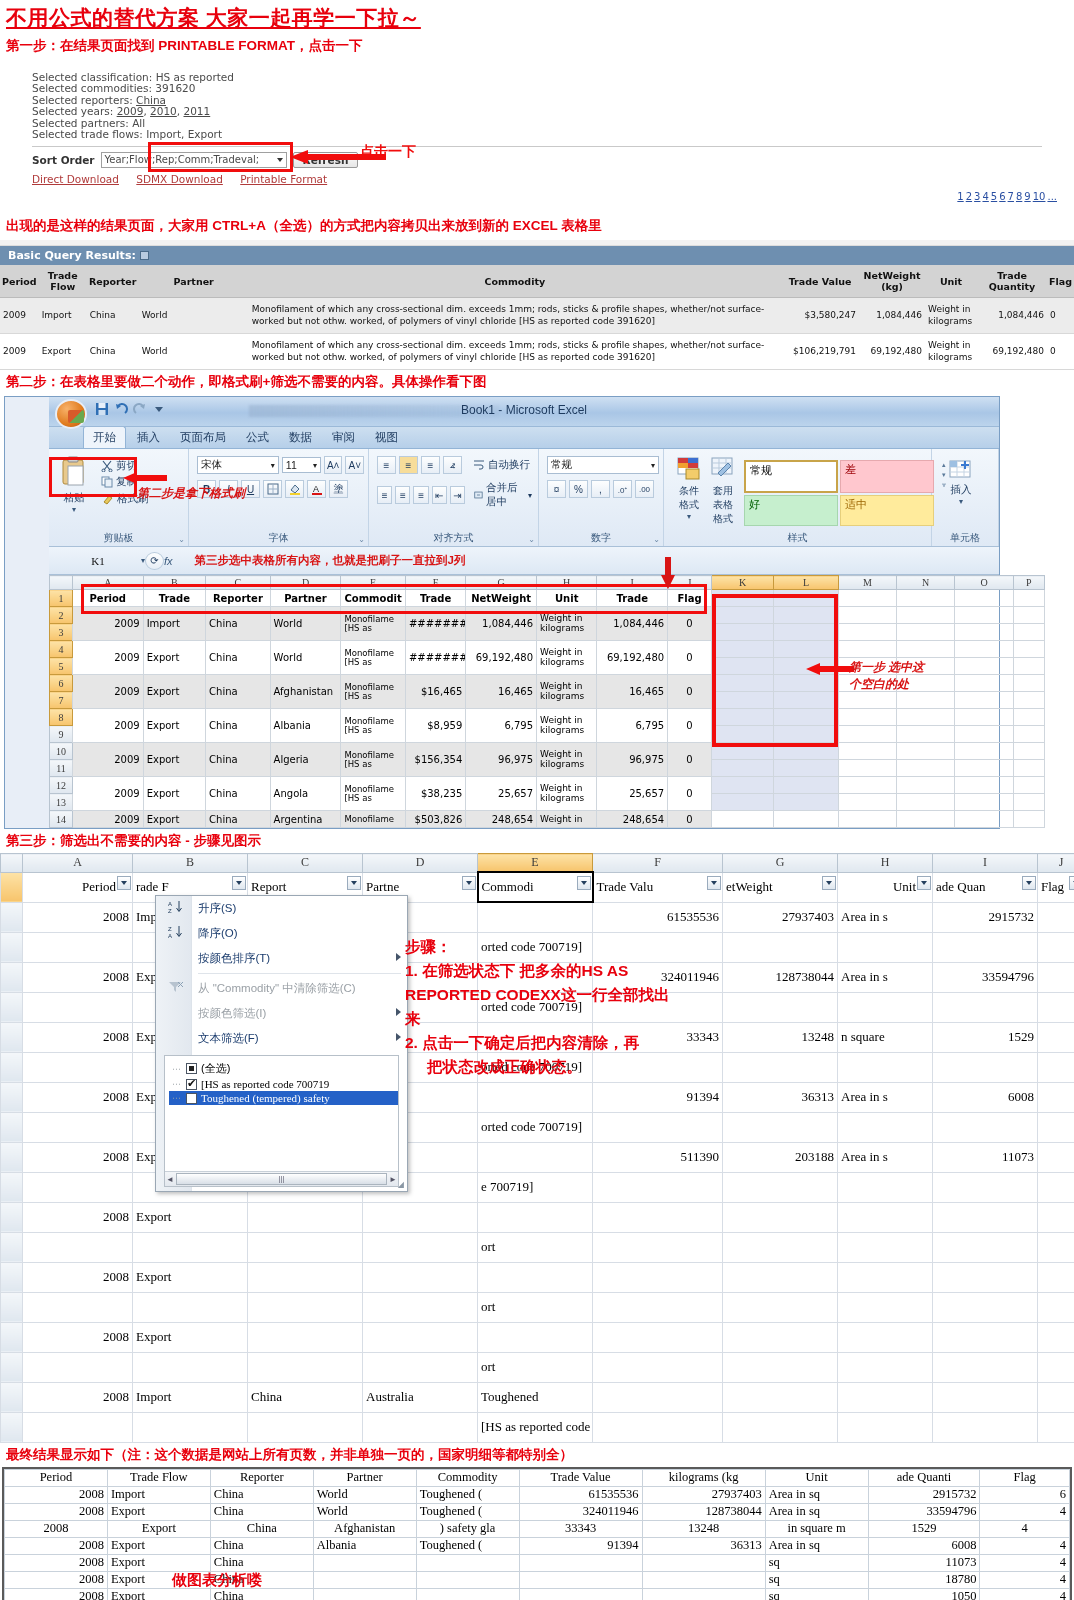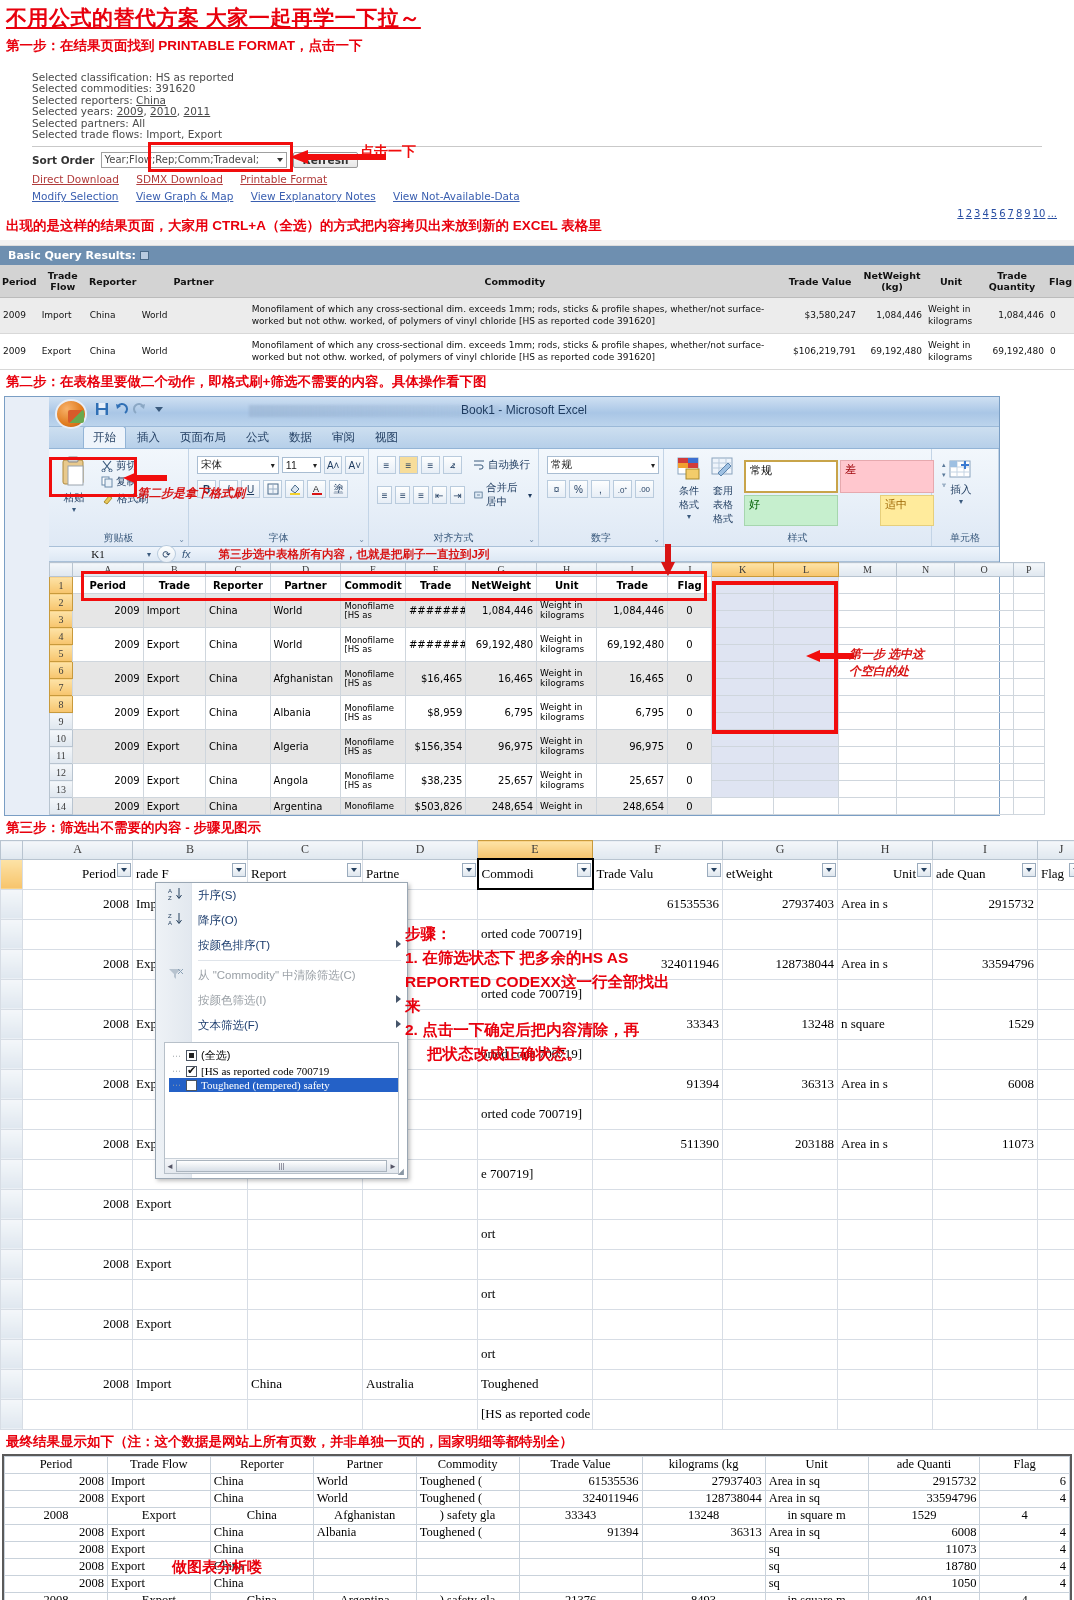--- a/index.html
+++ b/index.html
@@ -196,22 +196,22 @@
   #fmtpainter-arrow { position:absolute; left:118px; top:75px; width:44px;height:12px; z-index:6; }
   #step2-note {
     position:absolute; left:132px; top:88px; color:#d81414; font-size:12px;
     font-family:"Liberation Serif", serif; font-style:italic; font-weight:bold; z-index:6;
   }
   
   .stylecell { font-size:11px; padding:1px 4px; border:1px solid #c8b89a; }
 
   
   #formula-bar {
-    height:15px; background:linear-gradient(#eef4fb,#dde8f4);
-    border-bottom:1px solid #a9c0d8; display:flex; align-items:center; gap:6px; padding-left:6px;
+    height:28px; background:linear-gradient(#eef4fb,#dde8f4);
+    border-bottom:1px solid #a9c0d8; display:flex; align-items:center; padding-left:6px;
     position:relative;
   }
   #namebox { width:86px; text-align:center; font-size:11px; color:#111; font-family:"Liberation Serif",serif; }
   #fbar-note { color:#d81414; font-size:11.5px; font-weight:bold; margin-left:22px; }
 
   
   #sheet1 { position:relative; background:#fff; }
   table.grid { border-collapse:collapse; table-layout:fixed; font-family:"DejaVu Sans", sans-serif; }
   table.grid th.colh {
     background:linear-gradient(#f4f7fa,#dfe7ef); border:1px solid #b8c4d0;
@@ -338,26 +338,20 @@
       <span>Year;Flow;Rep;Comm;Tradeval;</span>
       <span class="caret"></span>
     </span>
     <span id="refresh-btn">Refresh</span>
   </div>
 
   <div id="links-row1">
     <a class="cmlink" href="#">Direct Download</a>
     <a class="cmlink" href="#">SDMX Download</a>
     <a class="cmlink" href="#">Printable Format</a>
-  </div>
-  <div id="links-row2">
-    <a class="cmlink blue" href="#">Modify Selection</a>
-    <a class="cmlink blue" href="#">View Graph &amp; Map</a>
-    <a class="cmlink blue" href="#">View Explanatory Notes</a>
-    <a class="cmlink blue" href="#">View Not-Available-Data</a>
   </div>
   <div id="pager">
     <span>1</span><span>2</span><span>3</span><span>4</span><span>5</span><span>6</span><span>7</span><span>8</span><span>9</span><span>10</span><span>...</span>
   </div>
 
   <div id="printable-callout"></div>
   <svg id="callout-arrow" viewBox="0 0 96 14">
     <polygon points="0,7 18,0 18,4 96,4 96,10 18,10 18,14" fill="#f10d0d"></polygon>
   </svg>
   <div id="click-note">点击一下</div>
@@ -618,21 +612,21 @@
             <rect x="2" y="1" width="20" height="16" fill="#eef4fb" stroke="#8aa3bd"></rect>
             <path d="M2 6 H22 M2 11 H22 M9 1 V17 M16 1 V17" stroke="#b9cbdd"></path>
             <path d="M8 16 L18 6 L21 9 L11 19 Z" fill="#9ec0e2" stroke="#5b84ad"></path>
           </svg>
           <div style="font-size:10px;color:#1d3a5e">套用表格格式</div>
         </div>
         <div style="display:grid; grid-template-columns:94px 94px; grid-gap:2px; padding-top:3px;">
           <div class="stylecell" style="background:#fff; border:2px solid #c8a44a;">常规</div>
           <div class="stylecell" style="background:#ffc7ce; color:#9c0006; border-color:#e6a9ae;">差</div>
           <div class="stylecell" style="background:#c6efce; color:#006100; border-color:#a6d6ae;">好</div>
-          <div class="stylecell" style="background:#ffeb9c; color:#9c6500; border-color:#e6cf7c;margin-left:40px;">适中</div>
+          <div class="stylecell" style="background:#ffeb9c; color:#9c6500; border-color:#e6cf7c;">适中</div>
         </div>
         <div style="display:flex; flex-direction:column; gap:2px; padding-top:4px;">
           <span style="font-size:7px;color:#5a7a9a">▴</span>
           <span style="font-size:7px;color:#5a7a9a">▾</span>
           <span style="font-size:7px;color:#5a7a9a">⩔</span>
         </div>
       </div>
       <div class="rgrp-label">样式</div>
     </div>
 

